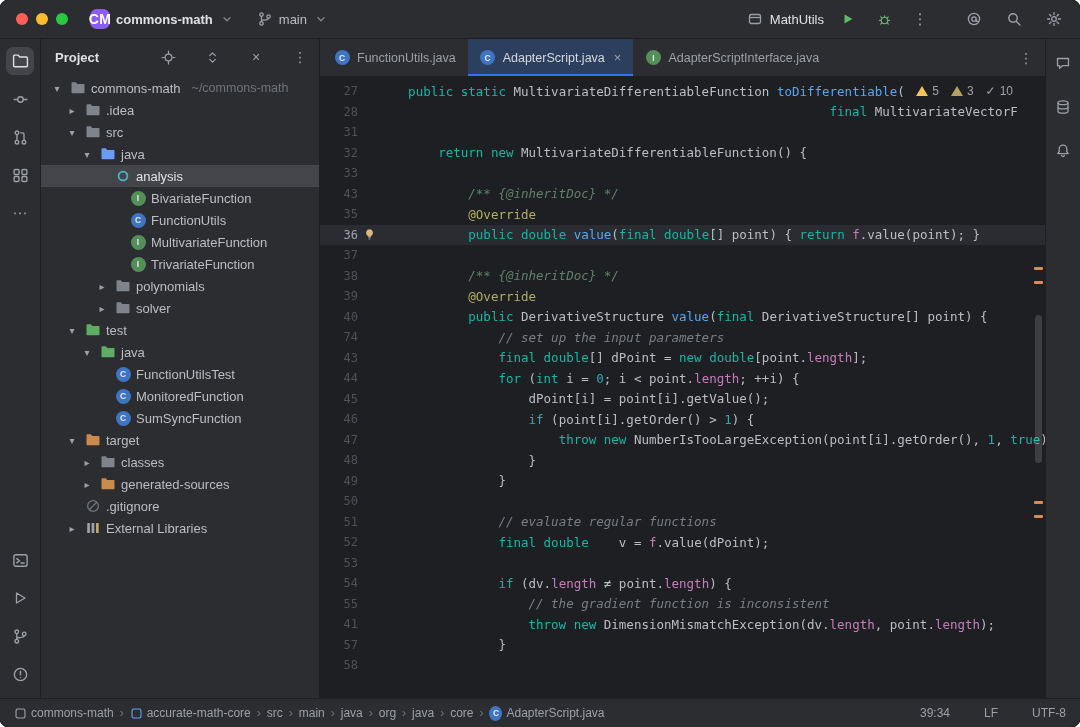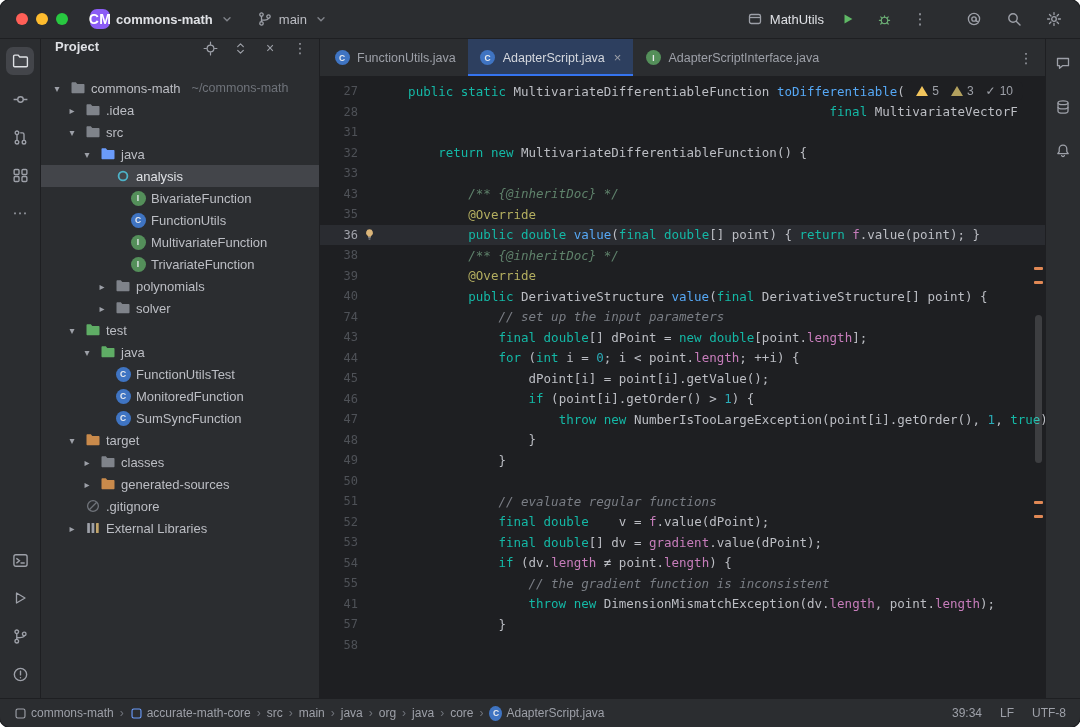--- a/index.html
+++ b/index.html
@@ -28,21 +28,21 @@
   
   .main{flex:1;display:flex;min-height:0}
   .activity-bar{width:40px;flex:none;border-right:1px solid #1e1f22;display:flex;flex-direction:column;align-items:center;padding:8px 0 10px;gap:10px}
   .abtn{width:28px;height:28px;border-radius:7px;display:flex;align-items:center;justify-content:center;color:#9da0a8}
   .abtn.active{background:#43454a;color:#dfe1e5}
   .ab-spacer{margin-top:auto}
   .ab-bottom{display:flex;flex-direction:column;gap:10px;align-items:center}
 
   
   .project-panel{width:278px;flex:none;border-right:1px solid #1e1f22;display:flex;flex-direction:column;background:#2b2d30}
-  .panel-header{height:36px;flex:none;display:flex;padding:0 10px 0 14px;gap:12px}
+  .panel-header{height:36px;flex:none;display:flex;align-items:center;padding:0 10px 0 14px;gap:26px}
   .panel-title{font-size:13px;font-weight:600;color:#dfe1e5;margin-right:auto}
   .ph-btn{color:#9da0a8;display:flex;align-items:center;justify-content:center;width:18px;height:18px;font-size:14px}
   .tree{flex:1;overflow:hidden;font-size:13px;padding-top:2px}
   .tree-row{height:22px;display:flex;align-items:center;gap:5px;white-space:nowrap;cursor:default}
   .tree-row.selected{background:#43454a}
   .tree-chev{width:16px;flex:none;text-align:center;color:#9da0a8;font-size:10px}
   .tree-label{color:#bcbec4}
   .tree-row.selected .tree-label{color:#dfe1e5}
   .tree-hint{color:#6f737a;margin-left:6px;font-size:12.5px}
   .circ{width:15px;height:15px;border-radius:50%;color:#e8eaee;font-size:8.5px;font-weight:bold;display:flex;align-items:center;justify-content:center;font-family:"Liberation Sans",sans-serif}
@@ -81,21 +81,21 @@
   
   .right-bar{width:34px;flex:none;border-left:1px solid #1e1f22;background:#2b2d30;display:flex;flex-direction:column;align-items:center;padding-top:10px;gap:16px}
 
   
   .status-bar{height:28px;flex:none;display:flex;align-items:center;padding:0 14px;background:#2b2d30;border-top:1px solid #1e1f22;font-size:12px;color:#9da0a8}
   .crumbs{display:flex;align-items:center;gap:6px;min-width:0;white-space:nowrap}
   .crumb{display:flex;align-items:center;gap:4px}
   .crumb .icon{width:13px;height:13px}
   .crumb .icon svg{width:13px;height:13px}
   .crumb-sep{color:#6f737a}
-  .sb-right{margin-left:auto;display:flex;align-items:flex-start;gap:18px}
+  .sb-right{margin-left:auto;display:flex;align-items:flex-start;gap:34px}
 </style>
 </head>
 <body>
 
 <div class="window">
 
   <div class="titlebar">
     <div class="traffic">
       <span class="tl" style="background:#ff5f57"></span>
       <span class="tl" style="background:#febc2e"></span>
@@ -501,20 +501,25 @@
               <span class="gic">
                 <svg viewBox="0 0 16 16">
                   <path d="M8 1.6a4.3 4.3 0 0 1 2.6 7.7c-.5.4-.8.9-.8 1.4H6.2c0-.5-.3-1-.8-1.4A4.3 4.3 0 0 1 8 1.6z" fill="#dcb67a"></path>
                   <rect x="6.2" y="11.4" width="3.6" height="1.2" rx=".6" fill="#9da0a8"></rect>
                   <rect x="6.7" y="13.1" width="2.6" height="1" rx=".5" fill="#9da0a8"></rect>
                 </svg>
               </span>
               <span class="ct"><span class="tk-t">            </span><span class="tk-k">public</span><span class="tk-t"> </span><span class="tk-k">double</span><span class="tk-t"> </span><span class="tk-m">value</span><span class="tk-t">(</span><span class="tk-k">final</span><span class="tk-t"> </span><span class="tk-k">double</span><span class="tk-t">[] point) { </span><span class="tk-k">return</span><span class="tk-t"> </span><span class="tk-f">f</span><span class="tk-t">.value(point); }</span></span>
             </div>
             <div class="cl">
+              <span class="ln">37</span>
+              <span class="gic"></span>
+              <span class="ct"></span>
+            </div>
+            <div class="cl">
               <span class="ln">38</span>
               <span class="gic"></span>
               <span class="ct"><span class="tk-t">            </span><span class="tk-d">/** {@inheritDoc} */</span></span>
             </div>
             <div class="cl">
               <span class="ln">39</span>
               <span class="gic"></span>
               <span class="ct"><span class="tk-t">            </span><span class="tk-a">@Override</span></span>
             </div>
             <div class="cl">
@@ -573,21 +578,20 @@
               <span class="ct"><span class="tk-t">                </span><span class="tk-c">// evaluate regular functions</span></span>
             </div>
             <div class="cl">
               <span class="ln">52</span>
               <span class="gic"></span>
               <span class="ct"><span class="tk-t">                </span><span class="tk-k">final</span><span class="tk-t"> </span><span class="tk-k">double</span><span class="tk-t">    v = </span><span class="tk-f">f</span><span class="tk-t">.value(dPoint);</span></span>
             </div>
             <div class="cl">
               <span class="ln">53</span>
               <span class="gic"></span>
-              <span class="ct"><span class="tk-t">                </span><span class="tk-k">final</span><span class="tk-t"> </span><span class="tk-k">double</span><span class="tk-t">[] dv = </span><span class="tk-f">gradient</span><span class="tk-t">.value(dPoint);</span></span>
             </div>
             <div class="cl">
               <span class="ln">54</span>
               <span class="gic"></span>
               <span class="ct"><span class="tk-t">                </span><span class="tk-k">if</span><span class="tk-t"> (dv.</span><span class="tk-f">length</span><span class="tk-t"> ≠ point.</span><span class="tk-f">length</span><span class="tk-t">) {</span></span>
             </div>
             <div class="cl">
               <span class="ln">55</span>
               <span class="gic"></span>
               <span class="ct"><span class="tk-t">                    </span><span class="tk-c">// the gradient function is inconsistent</span></span>

